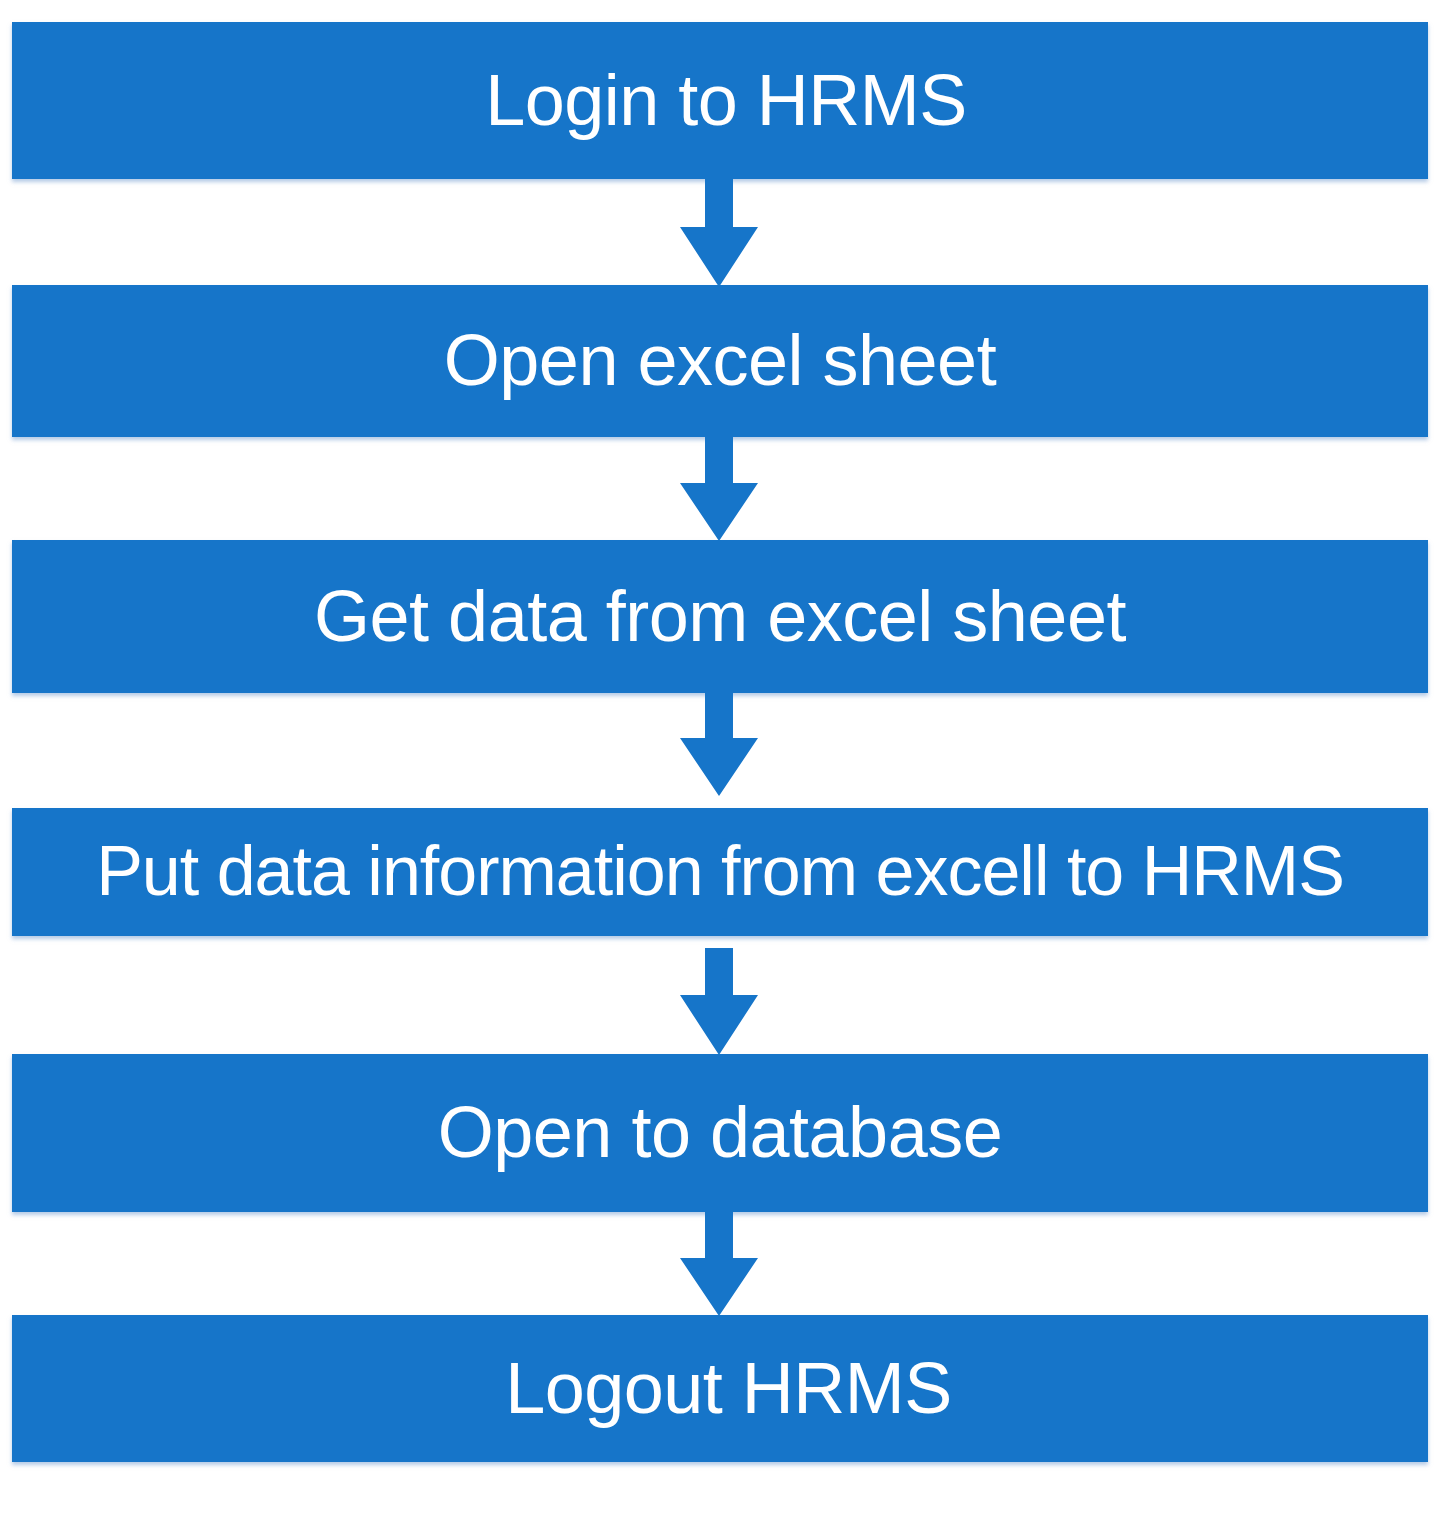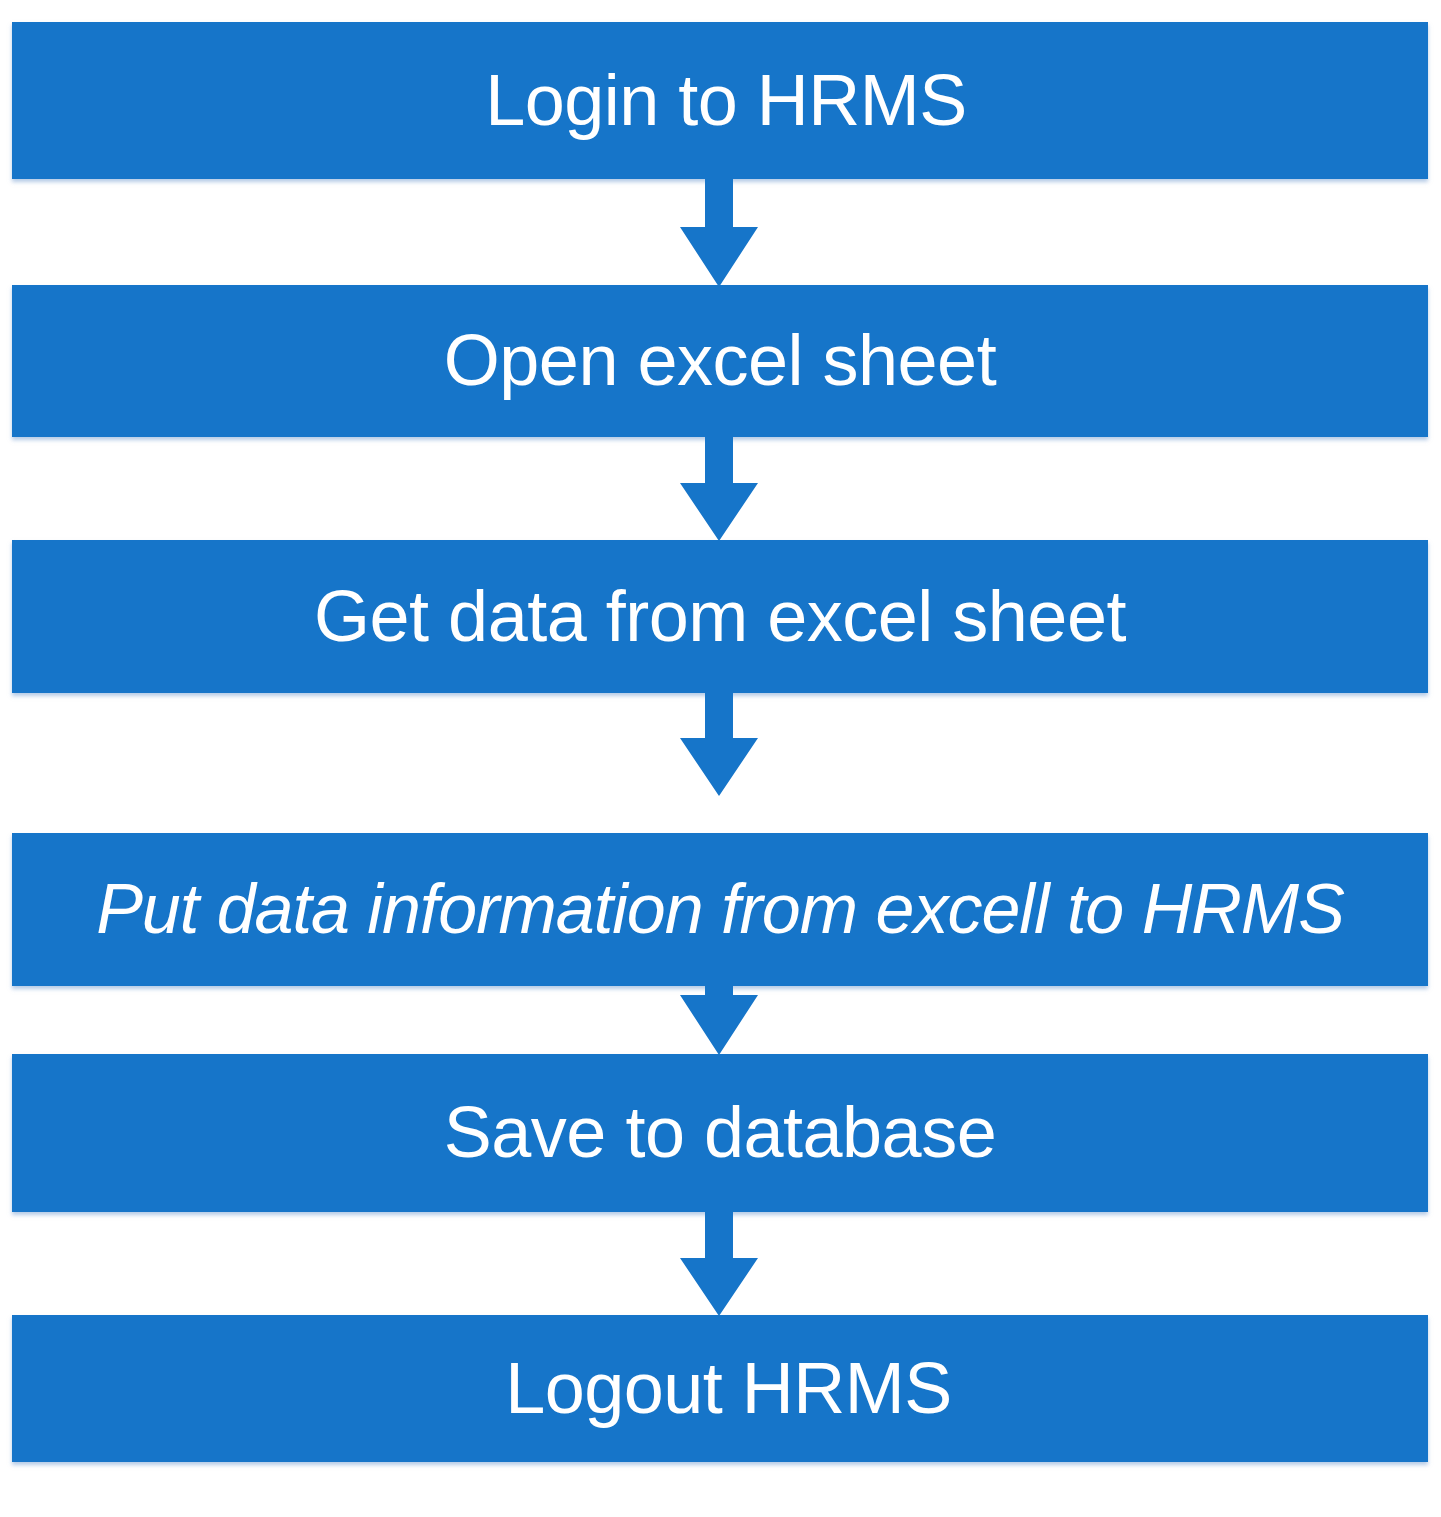--- a/index.html
+++ b/index.html
@@ -38,21 +38,21 @@
     font-weight: 400;
     line-height: 1.05;
     letter-spacing: -0.5px;
     white-space: nowrap;
     text-align: center;
   }
   
   .step-1 { top: 22px;   height: 157px; padding-left: 12px; }
   .step-2 { top: 285px;  height: 152px; }
   .step-3 { top: 540px;  height: 153px; justify-content: center; }
-  .step-4 { top: 833px;  height: 153px; font-style: italic; }
+  .step-4 { top: 808px;  height: 128px; }
   .step-5 { top: 1054px; height: 158px; }
   .step-6 { top: 1315px; height: 147px; padding-left: 17px; }
 
   .step-4 .flow-step-label { font-size: 70px; letter-spacing: -1px; }
 
   
   .flow-arrow {
     position: absolute;
     left: 680px;
     width: 78px;
@@ -103,21 +103,21 @@
     <span class="flow-step-label">Put data information from excell to  HRMS</span>
   </div>
 
   <div class="flow-arrow arrow-4">
     <svg viewBox="0 0 78 107" preserveAspectRatio="none" aria-hidden="true">
       <polygon points="25,0 53,0 53,47 78,47 39,107 0,47 25,47" fill="#1675c9"></polygon>
     </svg>
   </div>
 
   <div class="flow-step step-5">
-    <span class="flow-step-label">Save to database</span>
+    <span class="flow-step-label">Open to database</span>
   </div>
 
   <div class="flow-arrow arrow-5">
     <svg viewBox="0 0 78 104" preserveAspectRatio="none" aria-hidden="true">
       <polygon points="25,0 53,0 53,46 78,46 39,104 0,46 25,46" fill="#1675c9"></polygon>
     </svg>
   </div>
 
   <div class="flow-step step-6">
     <span class="flow-step-label">Logout HRMS</span>

